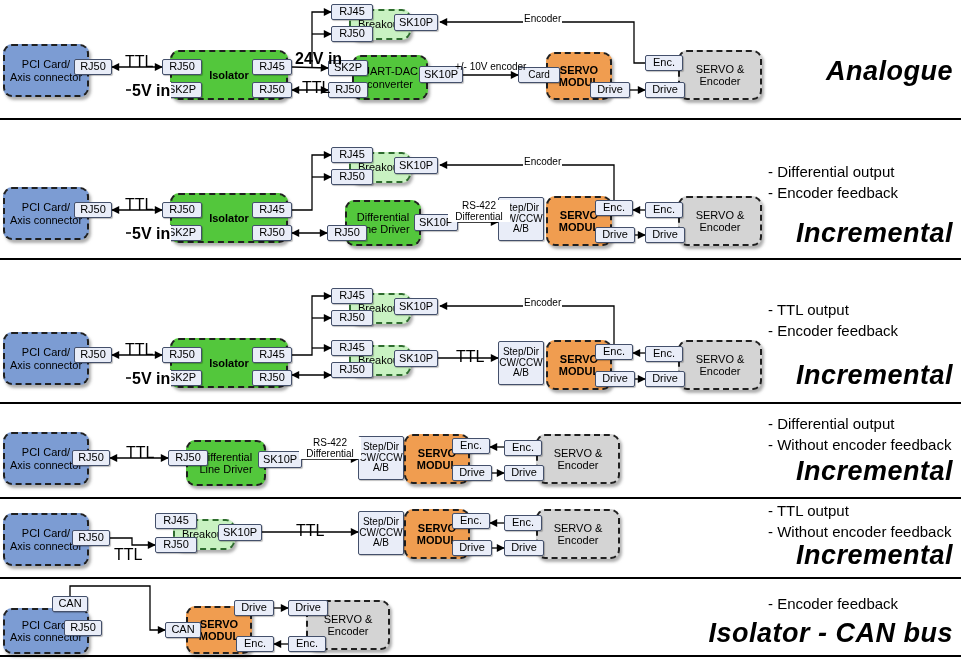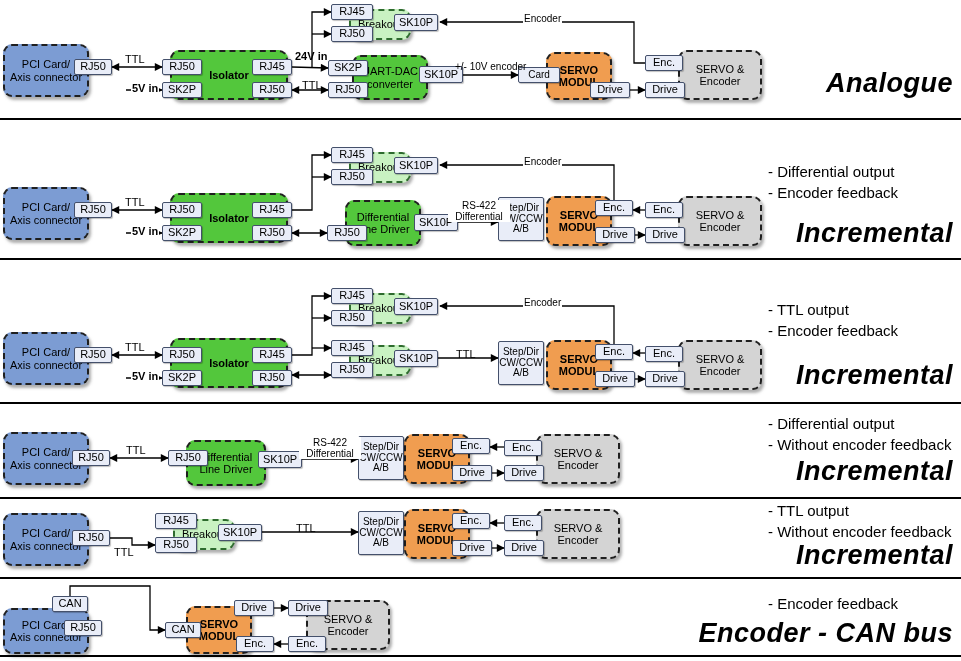--- a/index.html
+++ b/index.html
@@ -14,21 +14,21 @@
   .grn  { background: #53c73c; border: 2px dashed #1f1f1f; border-radius: 9px; font-size: 11px;
           box-shadow: 2px 3px 3px rgba(110,110,110,.55); }
   .lgrn { background: #c9f2c2; border: 2px dashed #2e6b2e; border-radius: 9px; font-size: 11px;
           box-shadow: 2px 3px 3px rgba(110,110,110,.55); }
   .org  { background: #f09d50; border: 2px dashed #1f1f1f; border-radius: 9px; font-size: 11px;
           font-weight: bold; box-shadow: 2px 3px 3px rgba(110,110,110,.55); }
   .gry  { background: #d4d4d4; border: 2px dashed #1f1f1f; border-radius: 9px; font-size: 11px;
           box-shadow: 2px 3px 3px rgba(110,110,110,.55); }
   .port { background: #e9edf8; border: 1px solid #44506b; border-radius: 2px; font-size: 11px;
           z-index: 2; line-height: 1.05; box-shadow: 1px 1px 1px rgba(0,0,0,.25); }
-  .wlabel { position: absolute; font-size: 11px; z-index: 3; white-space: pre-line; color: #000; }
+  .wlabel { position: absolute; font-size: 16px; z-index: 3; white-space: pre-line; color: #000; }
   .wlabel.bg { background: #fff; padding: 0 1px; }
   .wlabel.ctr { text-align: center; }
   .sep { position: absolute; left: 0; width: 961px; height: 2px; background: #000; z-index: 4; }
   .heading { position: absolute; right: 8px; width: 340px; text-align: right; font-size: 27px;
              font-weight: bold; font-style: italic; z-index: 4; letter-spacing: .5px; color: #000; }
   .note { position: absolute; left: 768px; font-size: 15px; z-index: 4; white-space: nowrap; color: #000; }
 </style>
 </head>
 <body>
 
@@ -234,33 +234,33 @@
       <div class="wlabel" style="left: 296px; top: 522px;">TTL</div>
     </div>
 
   <div class="sep" style="top:118px"></div>
   <div class="sep" style="top:258px"></div>
   <div class="sep" style="top:402px"></div>
   <div class="sep" style="top:497px"></div>
   <div class="sep" style="top:577px"></div>
   <div class="sep" style="top:655px"></div>
 
-  <div class="heading" style="top:68px">Analogue</div>
+  <div class="heading" style="top:56px">Analogue</div>
 
   <div class="note" style="top:163px">- Differential output</div>
   <div class="note" style="top:184px">- Encoder feedback</div>
   <div class="heading" style="top:218px">Incremental</div>
 
   <div class="note" style="top:301px">- TTL output</div>
   <div class="note" style="top:322px">- Encoder feedback</div>
   <div class="heading" style="top:360px">Incremental</div>
 
   <div class="note" style="top:415px">- Differential output</div>
   <div class="note" style="top:436px">- Without encoder feedback</div>
   <div class="heading" style="top:456px">Incremental</div>
 
   <div class="note" style="top:502px">- TTL output</div>
   <div class="note" style="top:523px">- Without encoder feedback</div>
   <div class="heading" style="top:540px">Incremental</div>
 
   <div class="note" style="top:595px">- Encoder feedback</div>
-  <div class="heading" style="top:618px">Encoder - CAN bus</div>
+  <div class="heading" style="top:618px">Isolator - CAN bus</div>
 </div>
 
 </body></html>

